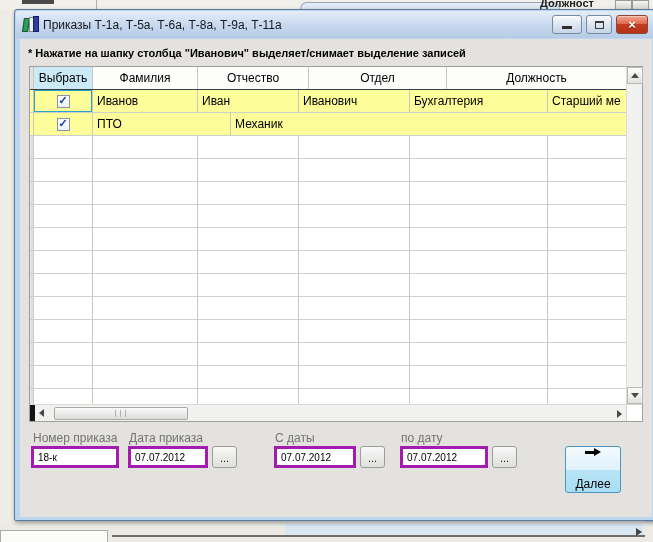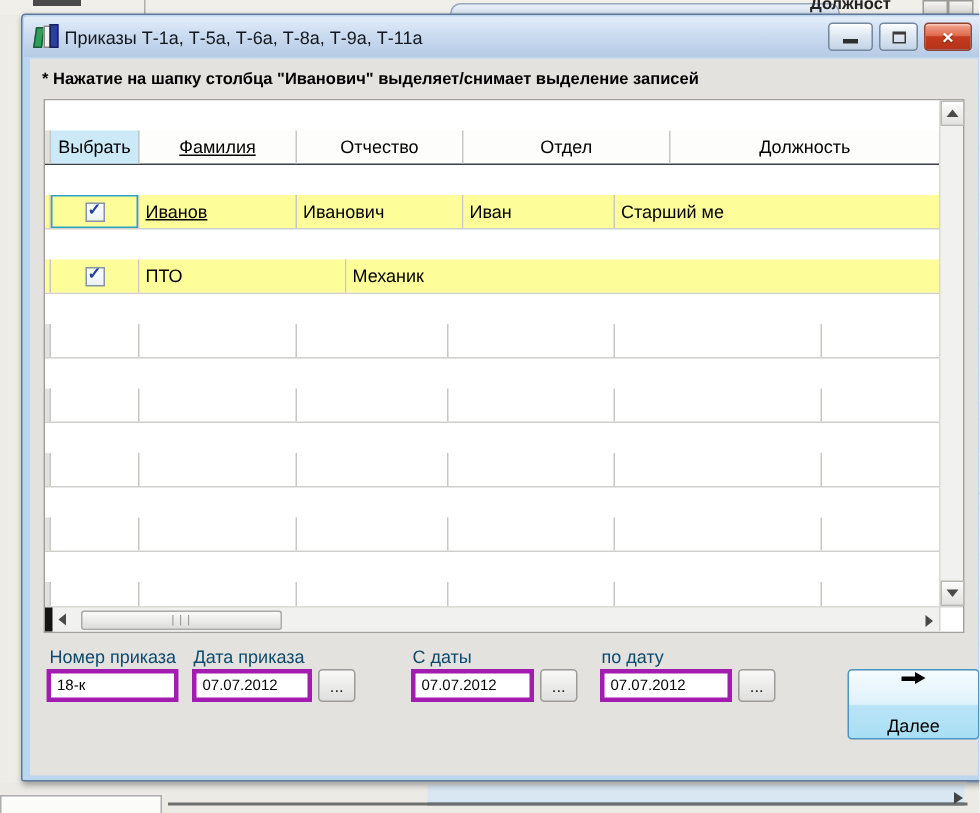--- a/index.html
+++ b/index.html
@@ -51,27 +51,27 @@
   .maxbox{width:9px;height:8px;border:1px solid #3A3A3A;border-top:2px solid #3A3A3A;box-sizing:border-box;background:transparent;}
   .x{color:#FFF;font-weight:bold;font-size:13px;line-height:1;text-shadow:0 1px 1px rgba(0,0,0,.45);margin-top:-1px;}
 
   .client{position:absolute;left:5px;top:29px;width:632px;height:478px;background:#E4E2DE;}
   .note{position:absolute;left:8px;top:8px;font-size:11px;font-weight:bold;color:#000;white-space:nowrap;}
 
   
   .grid{position:absolute;left:9px;top:27px;width:614px;height:356px;box-sizing:border-box;
         border:1px solid #A0A09C;background:#FFF;}
   .grid-body{position:absolute;left:0;top:0;right:16px;bottom:17px;overflow:hidden;background:#FFF;}
-  .trow{display:flex;height:23px;box-sizing:border-box;border-bottom:1px solid #CFCFCB;margin-top:20px;}
+  .trow{display:flex;height:23px;box-sizing:border-box;border-bottom:1px solid #CFCFCB;}
   .thead{border-bottom:1px solid #3A3E46;background:#FDFDFC;}
   .cell{box-sizing:border-box;border-right:1px solid #C8C8C4;overflow:hidden;white-space:nowrap;
         display:flex;align-items:center;padding:0 4px;font-size:12px;color:#000;}
   .hc{justify-content:center;padding:0 2px;}
   .c0{width:4px;padding:0;background:#E2E1DD;}
-  .c1{width:59px;} .c2{width:105px;text-decoration:underline;} .c3{width:101px;} .c4{width:111px;} .c5{width:138px;}
+  .c1{width:59px;} .c2{width:105px;} .c3{width:101px;} .c4{width:111px;} .c5{width:138px;}
   .c6{flex:1;border-right:none;}
   .sel{background:#CBE9F6;}
   .yellow .cell{background:#FDFD99;}
   .cbc{justify-content:center;padding:0;}
   .focus{box-shadow:inset 0 0 0 1px #2BA3C2;}
   .cb{width:13px;height:13px;box-sizing:border-box;border:1px solid #8494AC;
       background:linear-gradient(#FFFFFF,#EDF2F8);display:flex;align-items:center;justify-content:center;}
   .mark{font-size:11px;font-weight:bold;color:#1F3F9E;line-height:1;margin-top:-1px;}
 
   .vsb{position:absolute;top:0;right:0;width:16px;bottom:17px;background:#F1F1EF;border-left:1px solid #DADAD6;box-sizing:border-box;}
@@ -86,27 +86,27 @@
   .hsb{position:absolute;left:0;bottom:0;right:16px;height:17px;background:#F1F1EF;border-top:1px solid #DADAD6;
        box-sizing:border-box;display:flex;align-items:center;}
   .splitter{width:5px;height:16px;background:#141414;flex:0 0 auto;}
   .hthumb{margin-left:6px;width:134px;height:13px;box-sizing:border-box;border:1px solid #A9A9A5;border-radius:2px;
           background:linear-gradient(#FBFBFB,#DCDCDA);display:flex;align-items:center;justify-content:center;}
   .grip{font-size:7px;color:#8A8A8A;letter-spacing:1px;line-height:1;font-family:"DejaVu Sans Mono",monospace;}
   .corner{position:absolute;right:0;bottom:0;width:16px;height:17px;background:#FFF;
           border-left:1px solid #D4D4D0;border-top:1px solid #D4D4D0;box-sizing:border-box;}
 
   
-  .flabel{position:absolute;top:392px;font-size:12px;color:#0c4a6e;white-space:nowrap;}
+  .flabel{position:absolute;top:392px;font-size:12px;color:#737373;white-space:nowrap;}
   .tbox{position:absolute;top:407px;height:22px;box-sizing:border-box;border:3px solid #a21caf;
         background:#FFF;font-family:"Liberation Sans",sans-serif;font-size:10px;padding:0 4px;color:#000;}
   .browse{position:absolute;top:407px;width:25px;height:22px;box-sizing:border-box;border:1px solid #9C9C98;border-radius:3px;
           background:linear-gradient(#F8F8F8,#DFDFDD);font-size:11px;color:#222;
           display:flex;align-items:flex-end;justify-content:center;padding-bottom:3px;cursor:pointer;}
-  .next{position:absolute;left:545px;top:407px;width:88px;height:47px;box-sizing:border-box;
+  .next{position:absolute;left:545px;top:407px;width:56px;height:47px;box-sizing:border-box;
         border:1px solid #4E94C2;border-radius:3px;cursor:pointer;
         background:linear-gradient(#F4FBFE 0%,#DFF2FB 50%,#B9E4F6 52%,#A9DFF4 100%);
         display:flex;flex-direction:column;align-items:center;justify-content:center;gap:22px;
         font-family:"Liberation Sans",sans-serif;font-size:12px;color:#000;}
   .arrow-icon{position:relative;width:16px;height:9px;}
   .arrow-icon .shaft{position:absolute;left:0;top:3px;width:9px;height:3px;background:#000;}
   .arrow-icon .head{position:absolute;right:0;top:0;width:0;height:0;
         border-top:4px solid transparent;border-bottom:4px solid transparent;border-left:7px solid #000;}
 </style>
 </head>
@@ -171,22 +171,23 @@
           </div>
 
           <div class="trow yellow">
             <div class="cell c0"></div>
             <div class="cell c1 cbc focus">
               <span class="cb">
                   <span class="mark">✓</span>
                 </span>
             </div>
             <div class="cell c2">Иванов</div>
+            <div class="cell c3">Иван</div>
             <div class="cell c4">Иванович</div>
-            <div class="cell c3">Иван</div>
+            <div class="cell c5">Бухгалтерия</div>
             <div class="cell c6">Старший ме</div>
           </div>
 
           <div class="trow yellow">
             <div class="cell c0"></div>
             <div class="cell c1 cbc">
               <span class="cb">
                   <span class="mark">✓</span>
                 </span>
             </div>

